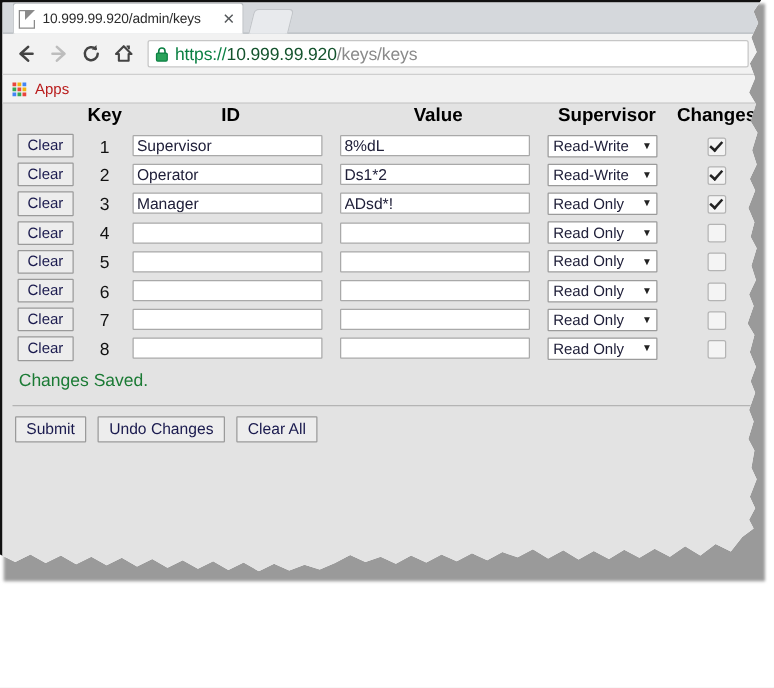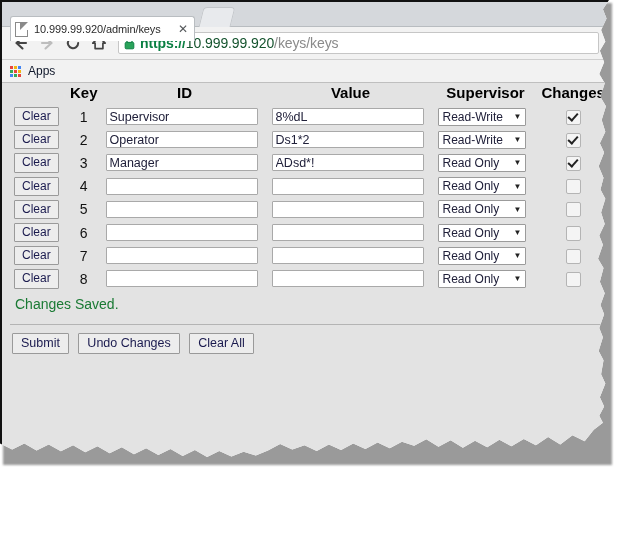--- a/index.html
+++ b/index.html
@@ -79,21 +79,21 @@
   
   #tab-strip {
     position: relative;
     height: 24px;
     background: #d5d8dc;
     border-bottom: 1px solid #b8bcc0;
   }
   #tab-active {
     position: absolute;
     left: 8px;
-    top: 14px;
+    top: 0;
     width: 185px;
     height: 22px;
     background: #ffffff;
     border: 1px solid #b9bdc1;
     border-bottom: none;
     border-radius: 3px 3px 0 0;
     display: flex;
     align-items: center;
     padding: 12px 4px;
     box-sizing: border-box;
@@ -181,21 +181,21 @@
     margin-right: 5px;
     display: flex;
     align-items: center;
   }
   #url-text {
     font-size: 14px;
     white-space: nowrap;
     overflow: hidden;
     letter-spacing: -0.1px;
   }
-  #url-scheme { color: #0b8043; font-weight: bold; }
+  #url-scheme { color: #0b8043; }
   #url-host   { color: #14532d; }
   #url-path   { color: #8a8a8a; }
 
   
   #bookmarks-bar {
     height: 23px;
     background: #f2f2f2;
     border-bottom: 1px solid #bfbfbf;
     display: flex;
     align-items: center;
@@ -206,21 +206,21 @@
     width: 11px;
     height: 11px;
     display: grid;
     grid-template-columns: repeat(3, 3px);
     grid-template-rows: repeat(3, 3px);
     gap: 1px;
     margin-right: 7px;
     flex: 0 0 auto;
   }
   #apps-grid-icon i { display: block; width: 3px; height: 3px; }
-  #apps-label { font-size: 12px; color: #0f172a; }
+  #apps-label { font-size: 12px; color: #b91c1c; }
 
   
   #page-content {
     background: #e3e3e3;
     padding: 0 0 0 0;
     height: 100%;
   }
   #page-title {
     font-size: 33px;
     font-weight: bold;

